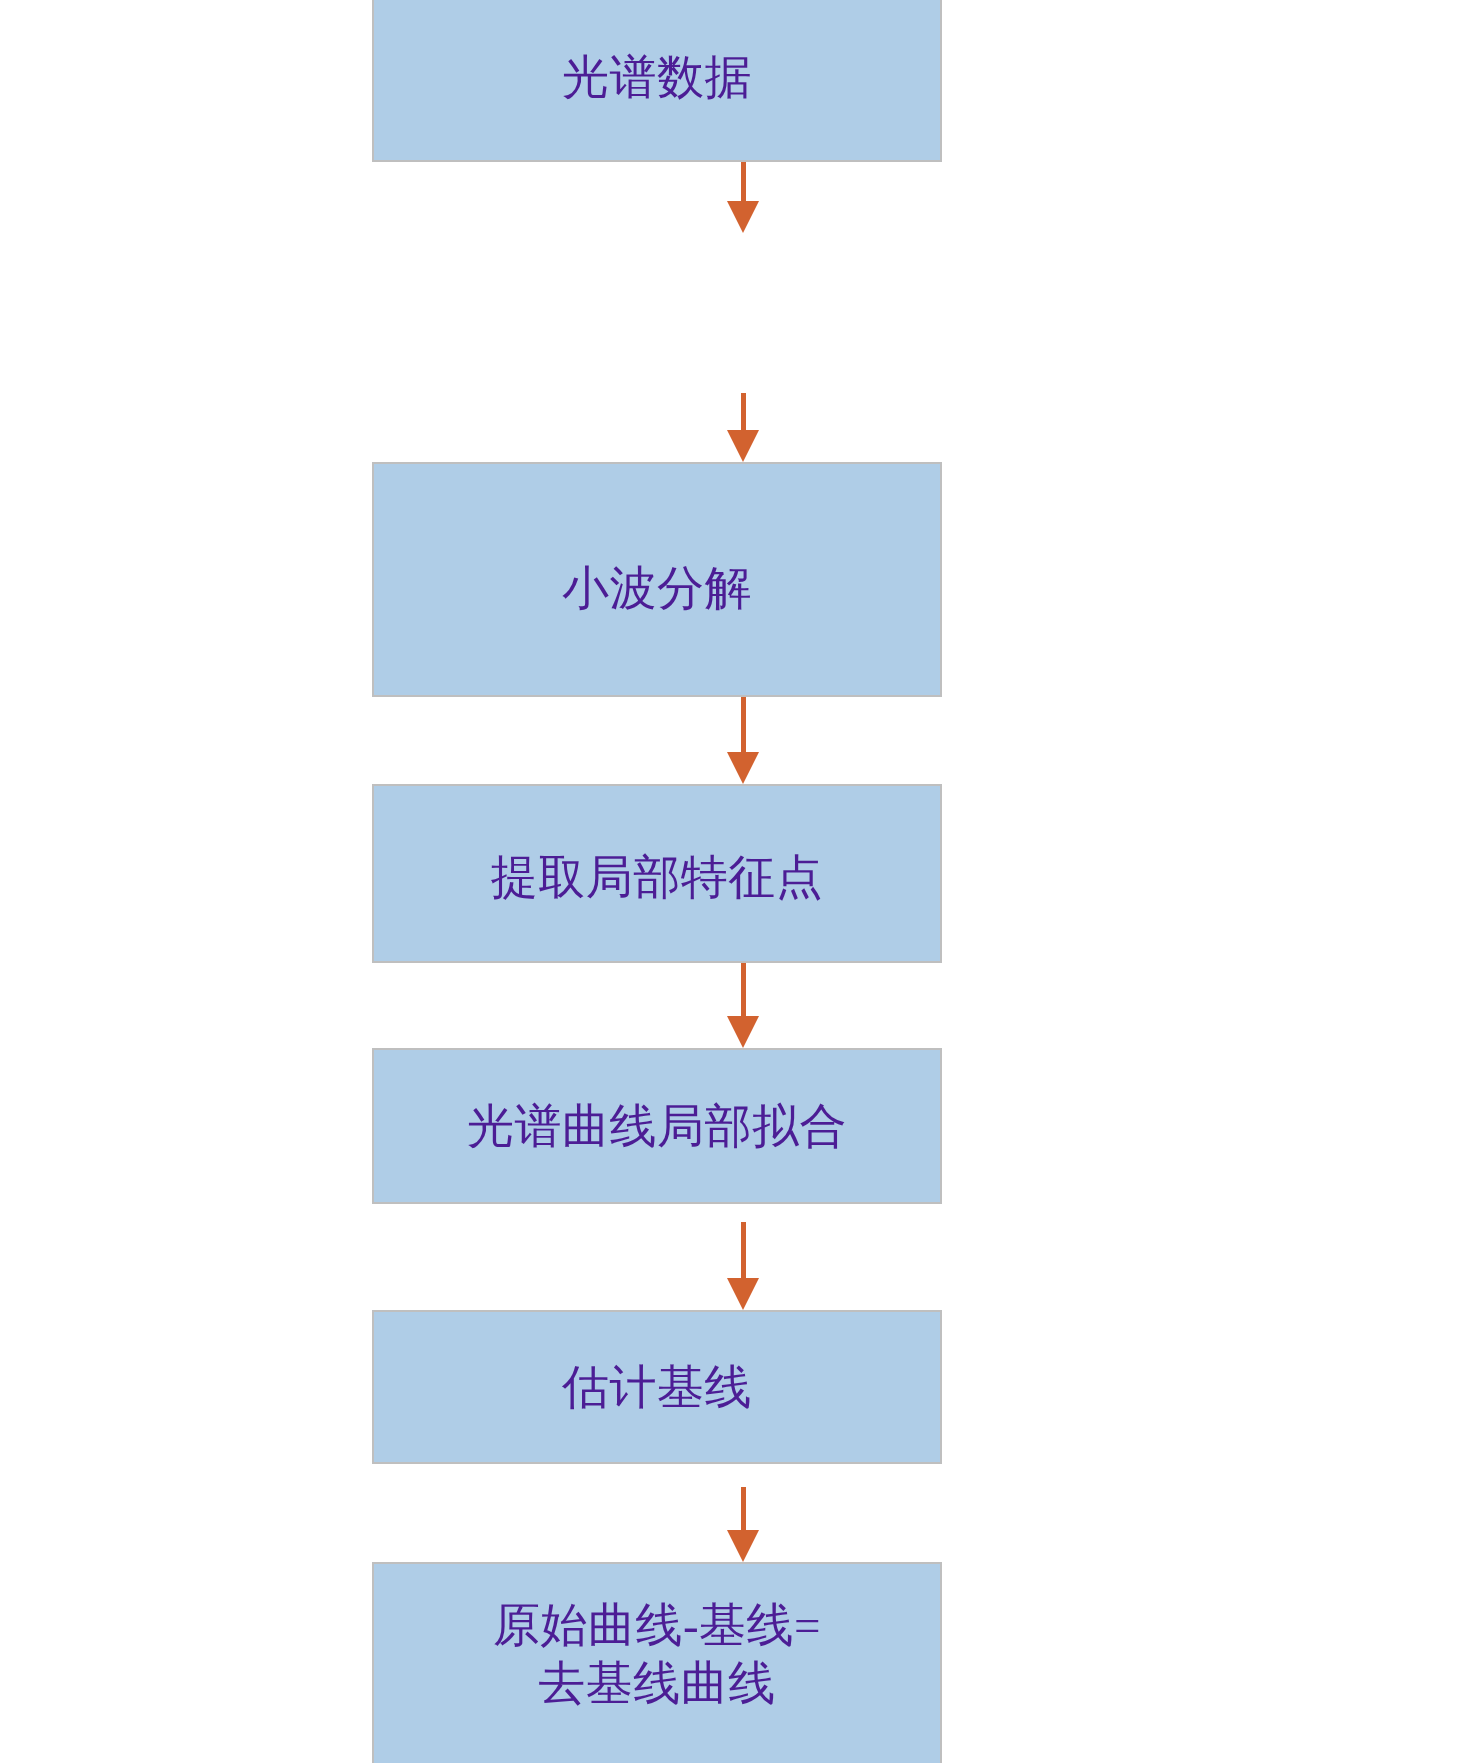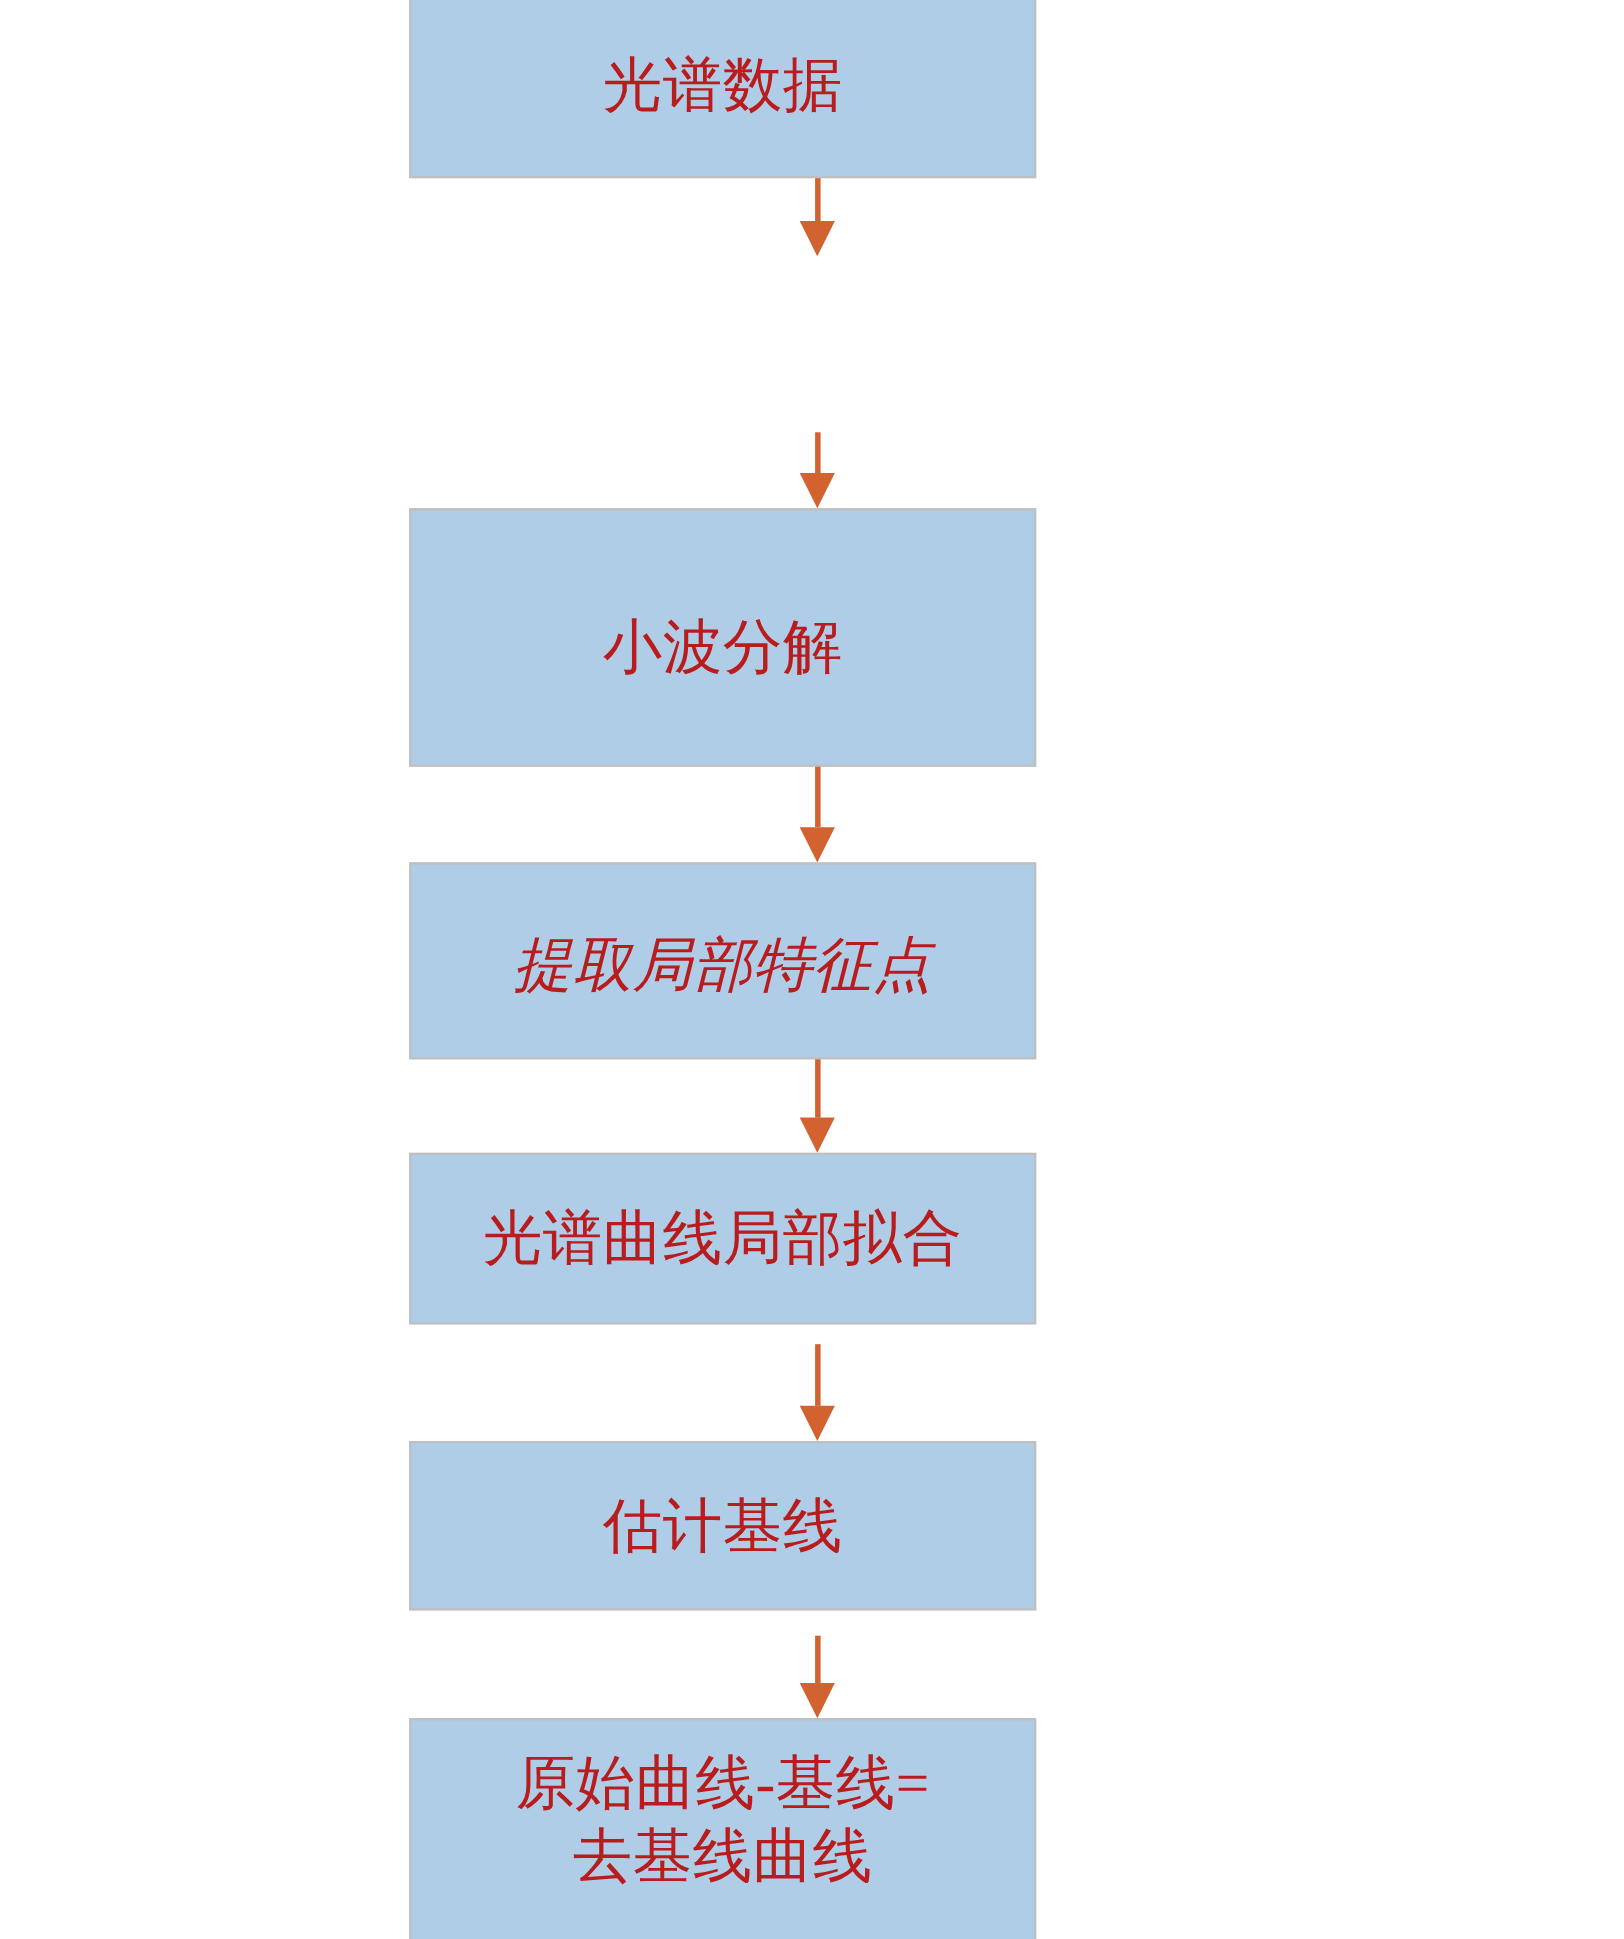--- a/index.html
+++ b/index.html
@@ -25,40 +25,40 @@
     box-sizing: border-box;
     background: #AFCDE7;
     border: 2px solid #BFBFBF;
     display: flex;
     align-items: center;
     justify-content: center;
     text-align: center;
   }
   .flow-node .node-label {
     font-family: "DejaVu Serif", serif;
-    font-size: 54px;
+    font-size: 47px;
     line-height: 1.22;
-    color: #b91c1c;
+    color: #4c1d95;
     letter-spacing: 0.5px;
     white-space: pre-line;
     font-weight: 400;
   }
   
   .node-0 { top: -4px;    height: 166px; }
   .node-1 { top: 233px;   height: 160px; }
   .node-2 { top: 462px;   height: 235px; text-align: center; }
   .node-3 { top: 784px;   height: 179px; }
   .node-4 { top: 1048px;  height: 156px; }
   .node-5 { top: 1310px;  height: 154px; }
   .node-6 { top: 1562px;  height: 205px; }
 
   
   .node-0 .node-label { transform: translateY(-2px); }
   .node-2 .node-label { transform: translateY(8px); }
-  .node-3 .node-label { transform: translateY(3px); font-style: italic; }
+  .node-3 .node-label { transform: translateY(3px); }
   .node-5 .node-label { transform: translateY(0px); }
   .node-6 .node-label { transform: translateY(-10px); font-family: Liberation Serif, serif; }
 
   
   .flow-arrow {
     position: absolute;
     left: 738px;
     width: 10px;
   }
   .flow-arrow .arrow-shaft {

